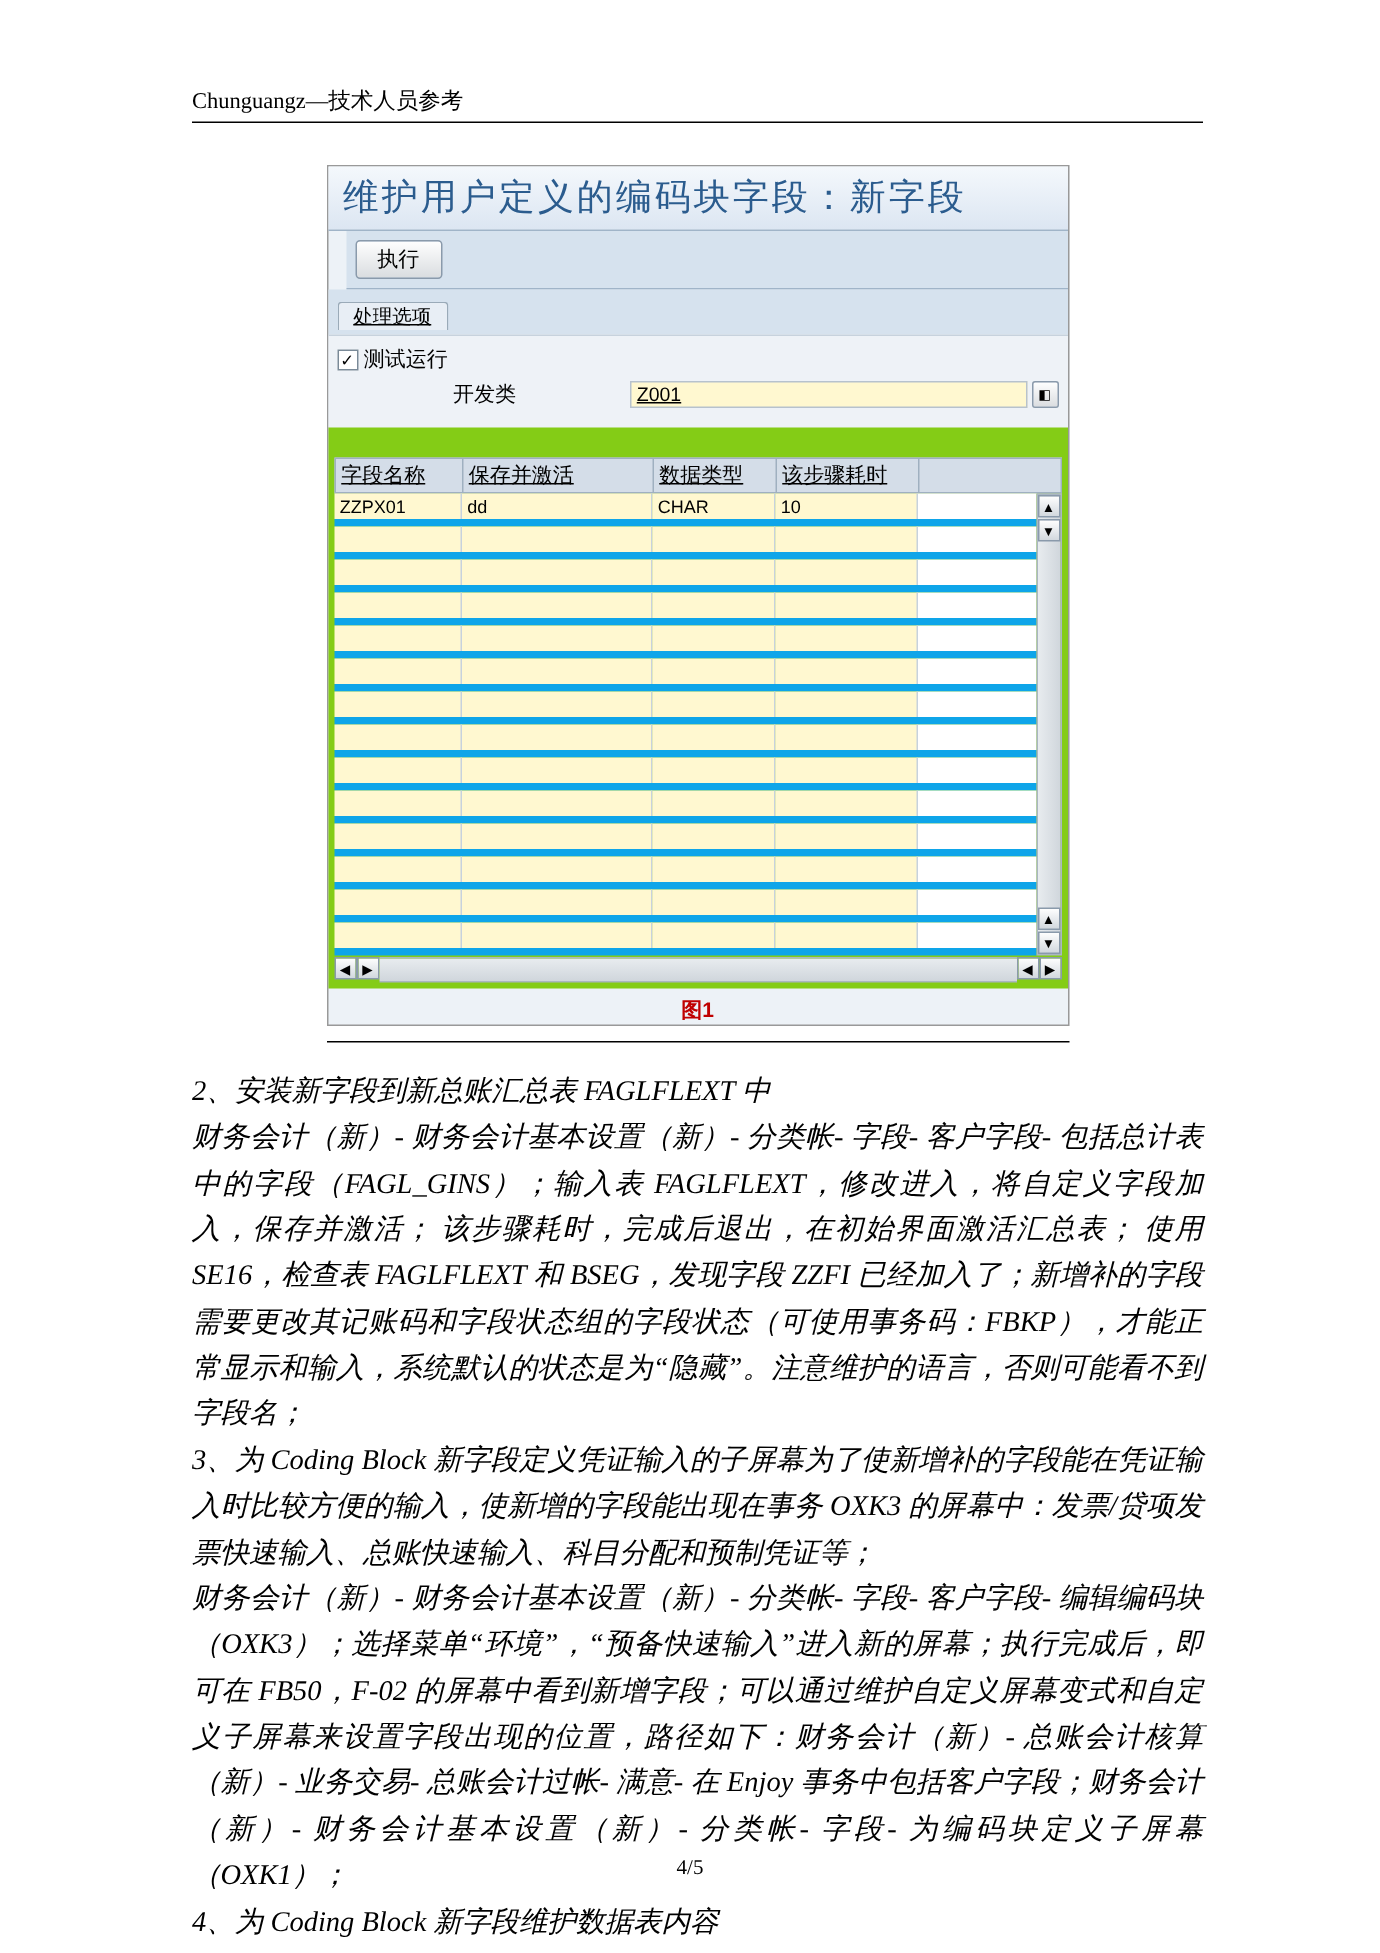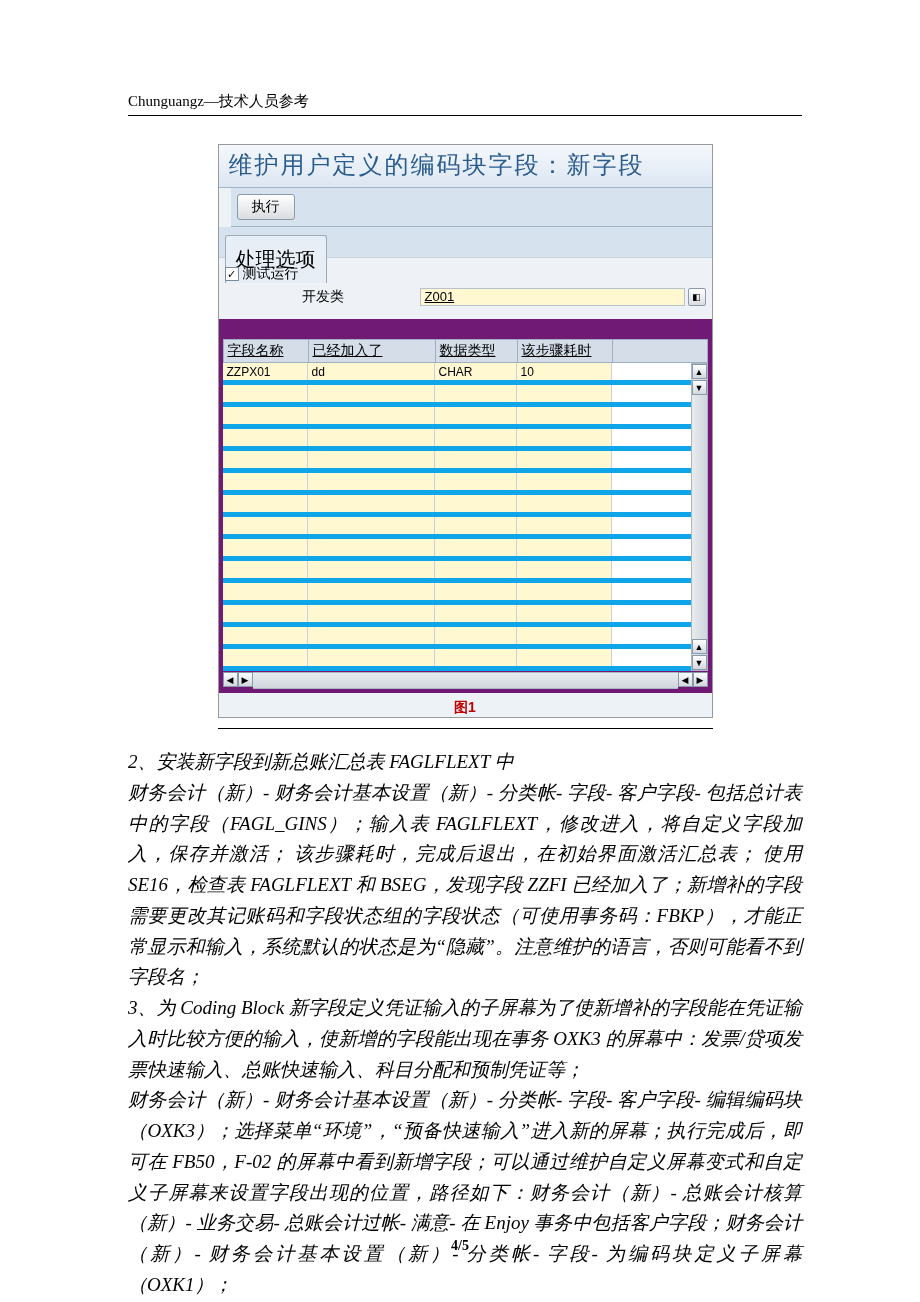--- a/index.html
+++ b/index.html
@@ -11,21 +11,20 @@
       width: 920px;
       height: 1302px;
       position: relative;
     }
     .page {
       padding: 58px 118px 0 128px;
     }
     .doc-header {
       font-size: 15px;
       margin-bottom: 4px;
-      margin-top: 34px;
     }
     .hr {
       border-top: 1.5px solid #000;
       margin-bottom: 28px;
     }
     .screenshot-frame {
       width: 495px;
       margin: 0 auto 10px auto;
       background: #edf2f7;
       border: 1px solid #999;
@@ -58,23 +57,24 @@
     .sap-tabbar {
       background: #d6e2ee;
       padding: 8px 6px 0 6px;
       height: 30px;
     }
     .sap-tab {
       display: inline-block;
       background: #e8eef5;
       border: 1px solid #9aaab8;
       border-bottom: none;
-      padding: 10px 10px;
-      font-size: 20px;
+      padding: 0 10px;
+      font-size: 13px;
       border-radius: 3px 3px 0 0;
+      text-decoration: underline;
     }
     .sap-form {
       background: #eef2f7;
       padding: 4px 6px 10px 6px;
       border-top: 1px solid #c7d2dd;
     }
     .form-row {
       display: flex;
       align-items: center;
       height: 22px;
@@ -113,21 +113,21 @@
       background: linear-gradient(#fefefe, #dadde0);
       border: 1px solid #8a9aab;
       border-radius: 2px;
       margin-left: 3px;
       display: inline-flex;
       align-items: center;
       justify-content: center;
       font-size: 9px;
     }
     .grid-area {
-      background: #701a75;
+      background: #84cc16;
       padding: 6px 4px 4px 4px;
       position: relative;
     }
     .grid-header {
       display: flex;
       background: #d4dde8;
       border: 1px solid #9fb0c0;
     }
     .grid-header > div {
       border-right: 1px solid #9fb0c0;
@@ -220,21 +220,20 @@
     }
     .body-text p { margin: 0; }
     .page-num {
       position: absolute;
       bottom: 48px;
       left: 0;
       width: 920px;
       text-align: center;
       font-size: 14px;
       font-family: "Times New Roman", serif;
-      font-weight: bold;
     }
   </style>
 </head>
 <body>
 
 <div class="page">
   <div class="doc-header">Chunguangz—技术人员参考</div>
   <div class="hr"></div>
 
   <div class="screenshot-frame">
@@ -254,21 +253,21 @@
         <span class="label-cell label-col-l">开发类</span>
         <span class="input-cell">Z001</span>
         <span class="input-btn">◧</span>
       </div>
     </div>
 
     <div class="grid-area">
       <div style="height:14px;"></div>
       <div class="grid-header">
         <div class="gh1">字段名称</div>
-        <div class="gh2">已经加入了</div>
+        <div class="gh2">保存并激活</div>
         <div class="gh3">数据类型</div>
         <div class="gh4">该步骤耗时</div>
         <div class="gh5"></div>
       </div>
       <div class="grid-body">
         <div class="grid-cells">
           <div class="grid-row">
             <div class="gh1 filled">ZZPX01</div>
             <div class="gh2 filled">dd</div>
             <div class="gh3 filled">CHAR</div>

